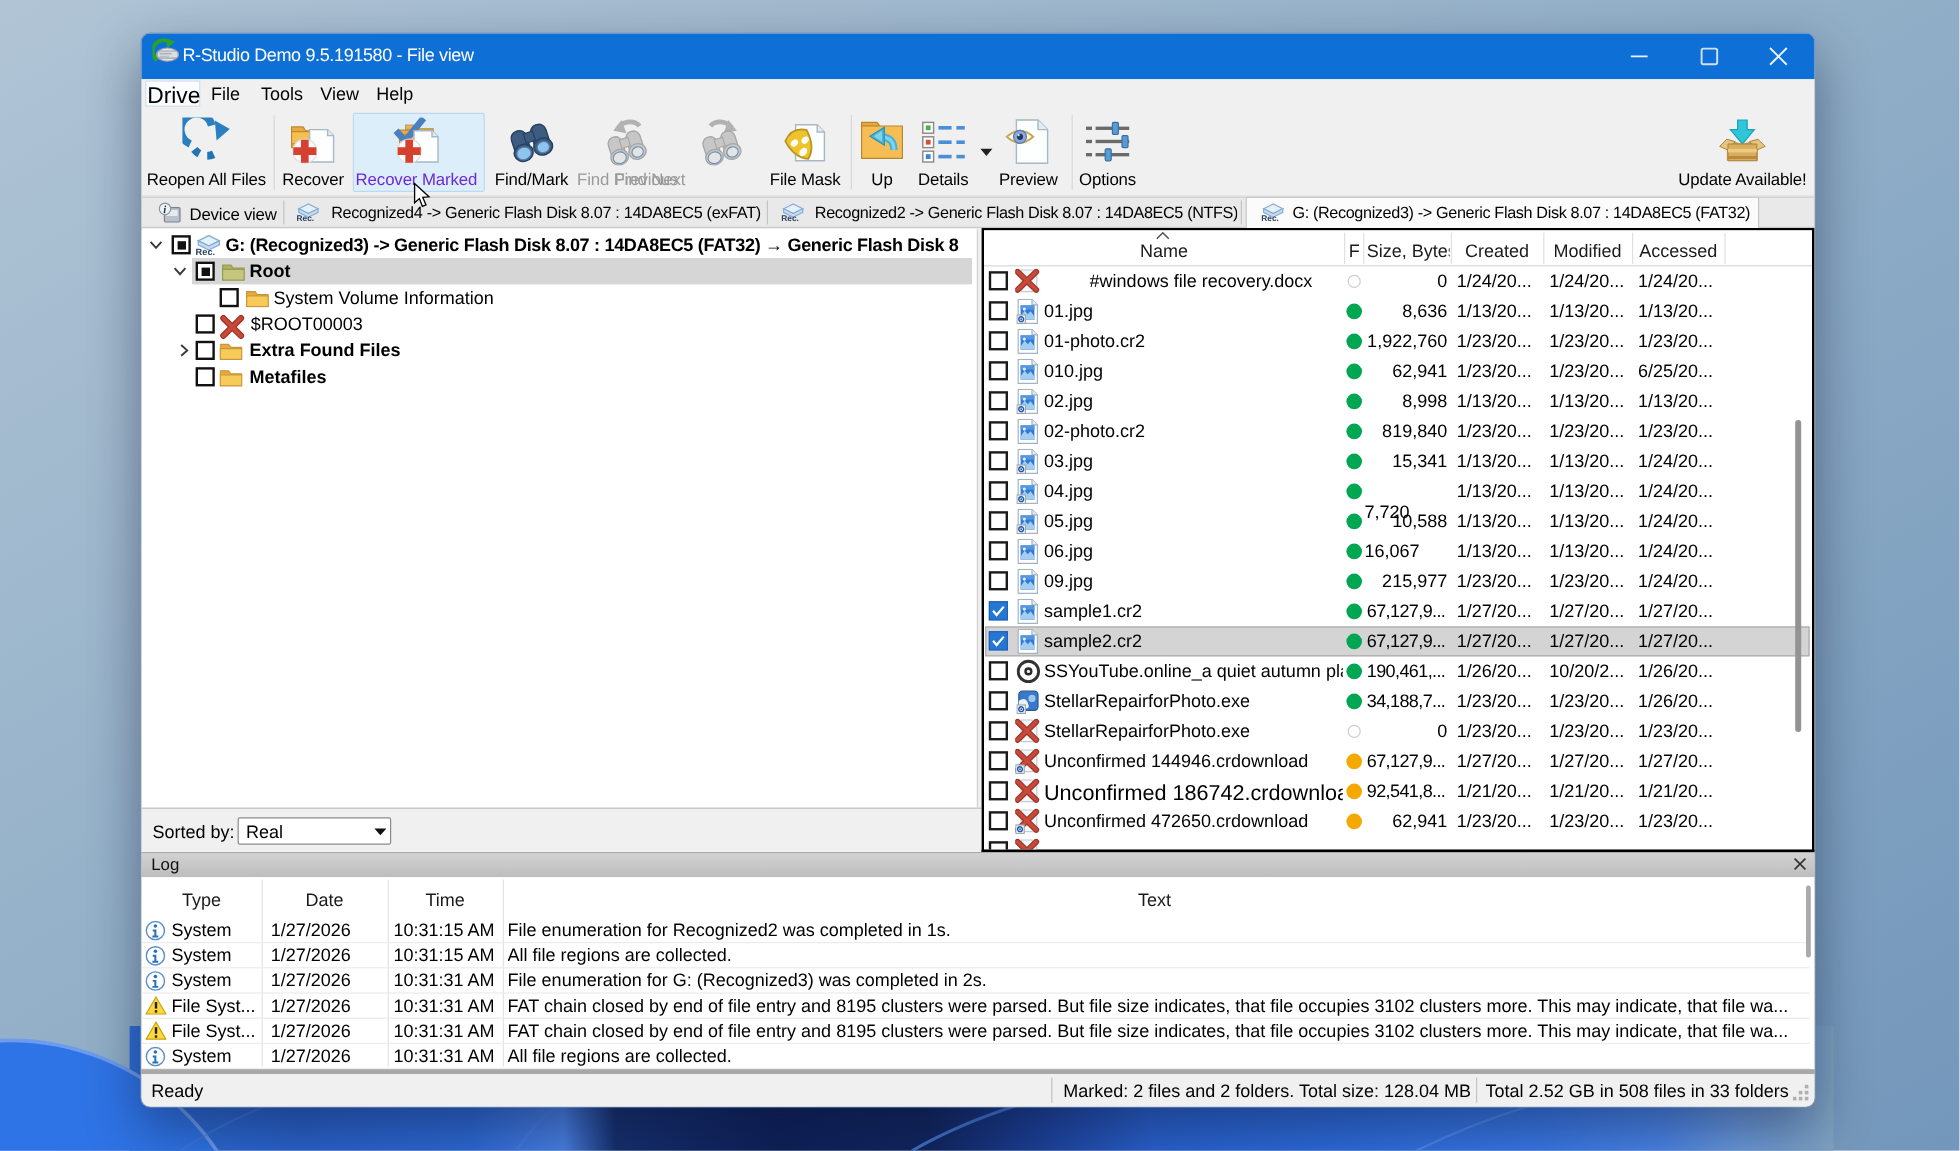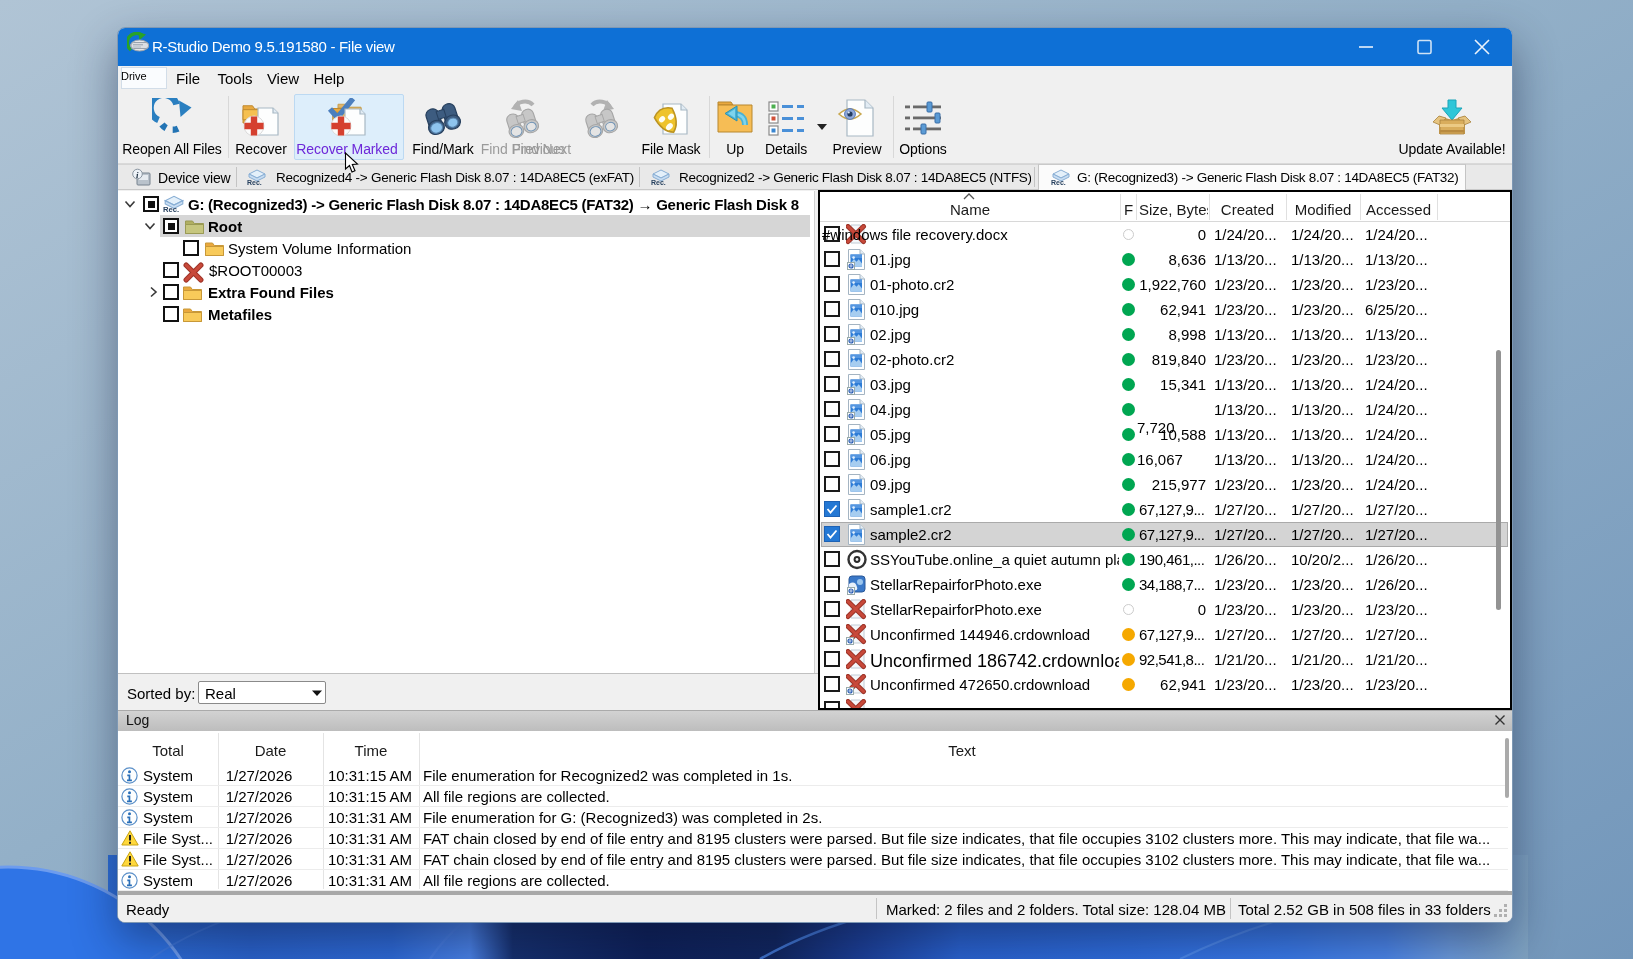--- a/index.html
+++ b/index.html
@@ -53,21 +53,21 @@
     </g>
   </svg>
 <div class="abs txt" style="left:152px;top:38px;font-size:15px;letter-spacing:-0.3px;color:#fff">R-Studio Demo 9.5.191580 - File view</div>
 <svg class="abs" style="left:1352px;top:36px" width="150" height="22" viewBox="0 0 150 22">
     <path d="M7 11 H21" stroke="#eaf2fb" stroke-width="1.6"></path>
     <rect x="66" y="4.5" width="13" height="13" rx="1.5" fill="none" stroke="#cfe2f5" stroke-width="1.6"></rect>
     <path d="M123 4 L137 18 M137 4 L123 18" stroke="#eaf2fb" stroke-width="1.6"></path>
   </svg>
 <div class="abs" style="left:118px;top:66px;width:1394px;height:24px;background:#f0f0f0"></div>
 <div class="abs" style="left:121px;top:67px;width:46px;height:22px;background:#fafcfe;border:1px solid #d2dde8"></div>
-<div class="abs txt" style="left:121px;top:70px;width:46px;text-align:left;font-size:11px">Drive</div>
+<div class="abs txt" style="left:121px;top:70px;width:46px;text-align:right;font-size:19px">Drive</div>
 <div class="abs txt" style="left:169px;top:70px;width:38px;text-align:center;font-size:15px">File</div>
 <div class="abs txt" style="left:211px;top:70px;width:48px;text-align:center;font-size:15px">Tools</div>
 <div class="abs txt" style="left:262px;top:70px;width:42px;text-align:center;font-size:15px">View</div>
 <div class="abs txt" style="left:307px;top:70px;width:44px;text-align:center;font-size:15px">Help</div>
 <div class="abs" style="left:118px;top:90px;width:1394px;height:74px;background:#f0f0f0;border-bottom:1px solid #d9d9d9"></div>
 <div class="abs" style="left:228px;top:96px;width:1px;height:62px;background:#d8d8d8"></div>
 <div class="abs" style="left:709px;top:96px;width:1px;height:62px;background:#d8d8d8"></div>
 <div class="abs" style="left:893px;top:96px;width:1px;height:62px;background:#d8d8d8"></div>
 <div class="abs" style="left:294px;top:94px;width:110px;height:66px;background:#ddeefb;border:1px solid #bcd9f2;border-radius:2px"></div>
 <svg class="abs" style="left:152px;top:98px" width="40" height="40" viewBox="0 0 40 40">
@@ -316,21 +316,21 @@
 <div class="abs txt" style="left:1139px;top:201px;width:69px;overflow:hidden;font-size:15px;color:#1a1a1a">Size, Bytes</div>
 <div class="abs txt" style="left:1209px;top:201px;width:77px;text-align:center;font-size:15px;color:#1a1a1a">Created</div>
 <div class="abs txt" style="left:1286px;top:201px;width:74px;text-align:center;font-size:15px;color:#1a1a1a">Modified</div>
 <div class="abs txt" style="left:1360px;top:201px;width:77px;text-align:center;font-size:15px;color:#1a1a1a">Accessed</div>
 <div class="abs" style="left:824px;top:226px;width:16px;height:16px;background:#fff;border:2px solid #1a1a1a"></div>
 <svg class="abs" style="left:846px;top:224px" width="21" height="21" viewBox="0 0 21 21">
     <path d="M5 1 h9 l4 4 v14 h-13 z" fill="#f4f7fa" stroke="#c2ccd6"></path>
     <path d="M2 2.5 L17.5 17.5 M17.5 2.5 L2 17.5" stroke="#9c3428" stroke-width="5" stroke-linecap="round"></path>
     <path d="M2 2.5 L17.5 17.5 M17.5 2.5 L2 17.5" stroke="#c8493a" stroke-width="3" stroke-linecap="round"></path>
   </svg>
-<div class="abs txt" style="left:822px;top:226px;width:249px;overflow:hidden;font-size:15px">#windows file recovery.docx</div>
+<div class="abs txt" style="left:908px;top:226px;width:249px;overflow:hidden;font-size:15px">#windows file recovery.docx</div>
 <div class="abs" style="left:1123px;top:229px;width:11px;height:11px;border-radius:50%;background:#fff;border:1.5px solid #ccc"></div>
 <div class="abs txt" style="left:1137px;top:226px;width:69px;text-align:right;font-size:15px">0</div>
 <div class="abs txt" style="left:1214px;top:226px;font-size:15px">1/24/20...</div>
 <div class="abs txt" style="left:1291px;top:226px;font-size:15px">1/24/20...</div>
 <div class="abs txt" style="left:1365px;top:226px;font-size:15px">1/24/20...</div>
 <div class="abs" style="left:824px;top:251px;width:16px;height:16px;background:#fff;border:2px solid #1a1a1a"></div>
 <svg class="abs" style="left:847px;top:249px" width="19" height="21" viewBox="0 0 19 21">
     <path d="M1.5 0.5 h11.5 l4.5 4.5 v15.5 h-16 z" fill="#fff" stroke="#a4b4c2"></path>
     <path d="M13 0.5 v4.5 h4.5" fill="#e4edf4" stroke="#a4b4c2"></path>
     <rect x="3.5" y="5.5" width="11.5" height="12" fill="#2e7cd6"></rect>
@@ -621,21 +621,21 @@
   </svg>
 <div class="abs" style="left:820px;top:708px;width:690px;height:14px;background:#fff"></div>
 <div class="abs" style="left:818px;top:708px;width:694px;height:2px;background:#000"></div>
 <div class="abs" style="left:1496px;top:350px;width:5px;height:260px;background:#939393;border-radius:3px"></div>
 <div class="abs" style="left:118px;top:710px;width:1394px;height:21px;background:linear-gradient(#d2d2d2,#bdbdbd);border-top:1px solid #aaa"></div>
 <div class="abs txt" style="left:126px;top:712px;font-size:14px;color:#111">Log</div>
 <svg class="abs" style="left:1494px;top:714px" width="12" height="12">
     <path d="M1.5 1.5 L10.5 10.5 M10.5 1.5 L1.5 10.5" stroke="#333" stroke-width="1.4"></path>
   </svg>
 <div class="abs" style="left:118px;top:731px;width:1394px;height:160px;background:#fff"></div>
-<div class="abs txt" style="left:118px;top:742px;width:100px;text-align:center;font-size:15px;color:#1a1a1a">Total</div>
+<div class="abs txt" style="left:118px;top:742px;width:100px;text-align:center;font-size:15px;color:#1a1a1a">Type</div>
 <div class="abs txt" style="left:218px;top:742px;width:105px;text-align:center;font-size:15px;color:#1a1a1a">Date</div>
 <div class="abs txt" style="left:323px;top:742px;width:96px;text-align:center;font-size:15px;color:#1a1a1a">Time</div>
 <div class="abs txt" style="left:419px;top:742px;width:1086px;text-align:center;font-size:15px;color:#1a1a1a">Text</div>
 <div class="abs" style="left:218px;top:733px;width:1px;height:156px;background:#e4e4e4"></div>
 <div class="abs" style="left:323px;top:733px;width:1px;height:156px;background:#e4e4e4"></div>
 <div class="abs" style="left:419px;top:733px;width:1px;height:156px;background:#e4e4e4"></div>
 <div class="abs" style="left:118px;top:785px;width:1390px;height:1px;background:#ececec"></div>
 <svg class="abs" style="left:121px;top:767px" width="17" height="17" viewBox="0 0 17 17">
     <circle cx="8.5" cy="8.5" r="7.6" fill="#fdfefe" stroke="#5a8fc8" stroke-width="1.2"></circle>
     <circle cx="8.5" cy="4.7" r="1.5" fill="#2a6fb8"></circle>

